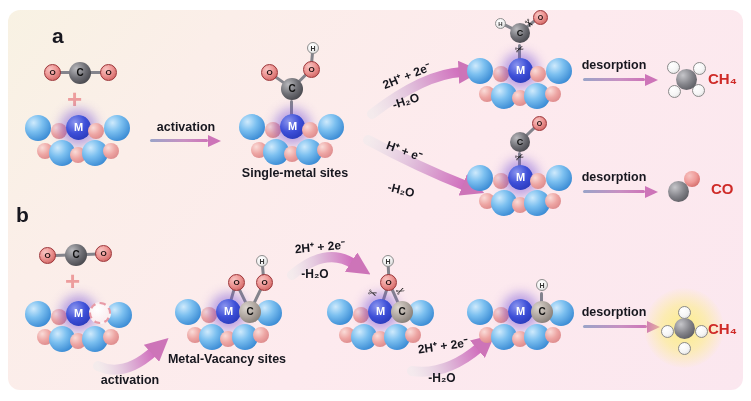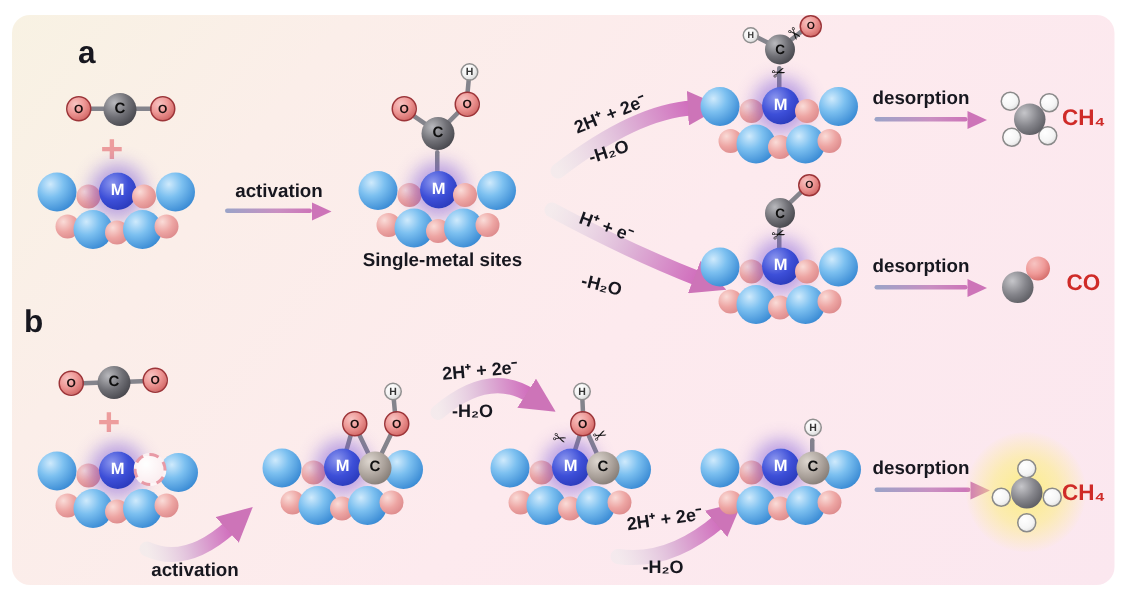--- a/index.html
+++ b/index.html
@@ -238,20 +238,21 @@
     <div class="sphere sc" style="left:63px;top:3px;">C</div>
     <div class="sphere sp" style="left:11px;top:29px;"></div>
     <div class="sphere sb" style="left:23px;top:26px;"></div>
     <div class="sphere sp" style="left:44px;top:33px;"></div>
     <div class="sphere sb" style="left:56px;top:26px;"></div>
     <div class="sphere sp" style="left:77px;top:29px;"></div>
   </div>
   <div class="sphere mo17" style="left:228px;top:274px;">O</div>
   <div class="sphere mo17" style="left:256px;top:274px;">O</div>
   <div class="sphere mh12" style="left:256px;top:255px;">H</div>
+  <div class="lbl t12c" style="left:161px;top:353px;width:132px;">Metal-Vacancy sites</div>
 
   <div class="lbl t12 ctr" style="left:287px;top:241px;width:66px;transform:rotate(-5deg);">2H⁺ + 2e⁻</div>
   <div class="lbl t12 ctr" style="left:294px;top:268px;width:42px;">-H₂O</div>
 
   <div class="bond" style="left:380px;top:309px;width:29px;transform:rotate(-72.2deg);"></div>
   <div class="bond" style="left:389px;top:281px;width:32px;transform:rotate(65.9deg);"></div>
   <div class="bond" style="left:389px;top:281px;width:22px;transform:rotate(-92.6deg);"></div>
   <div class="abs" style="left:328px;top:298px;width:104px;height:52px;">
     <div class="sphere sb" style="left:-1px;top:1px;"></div>
     <div class="sphere sp" style="left:25px;top:9px;"></div>

